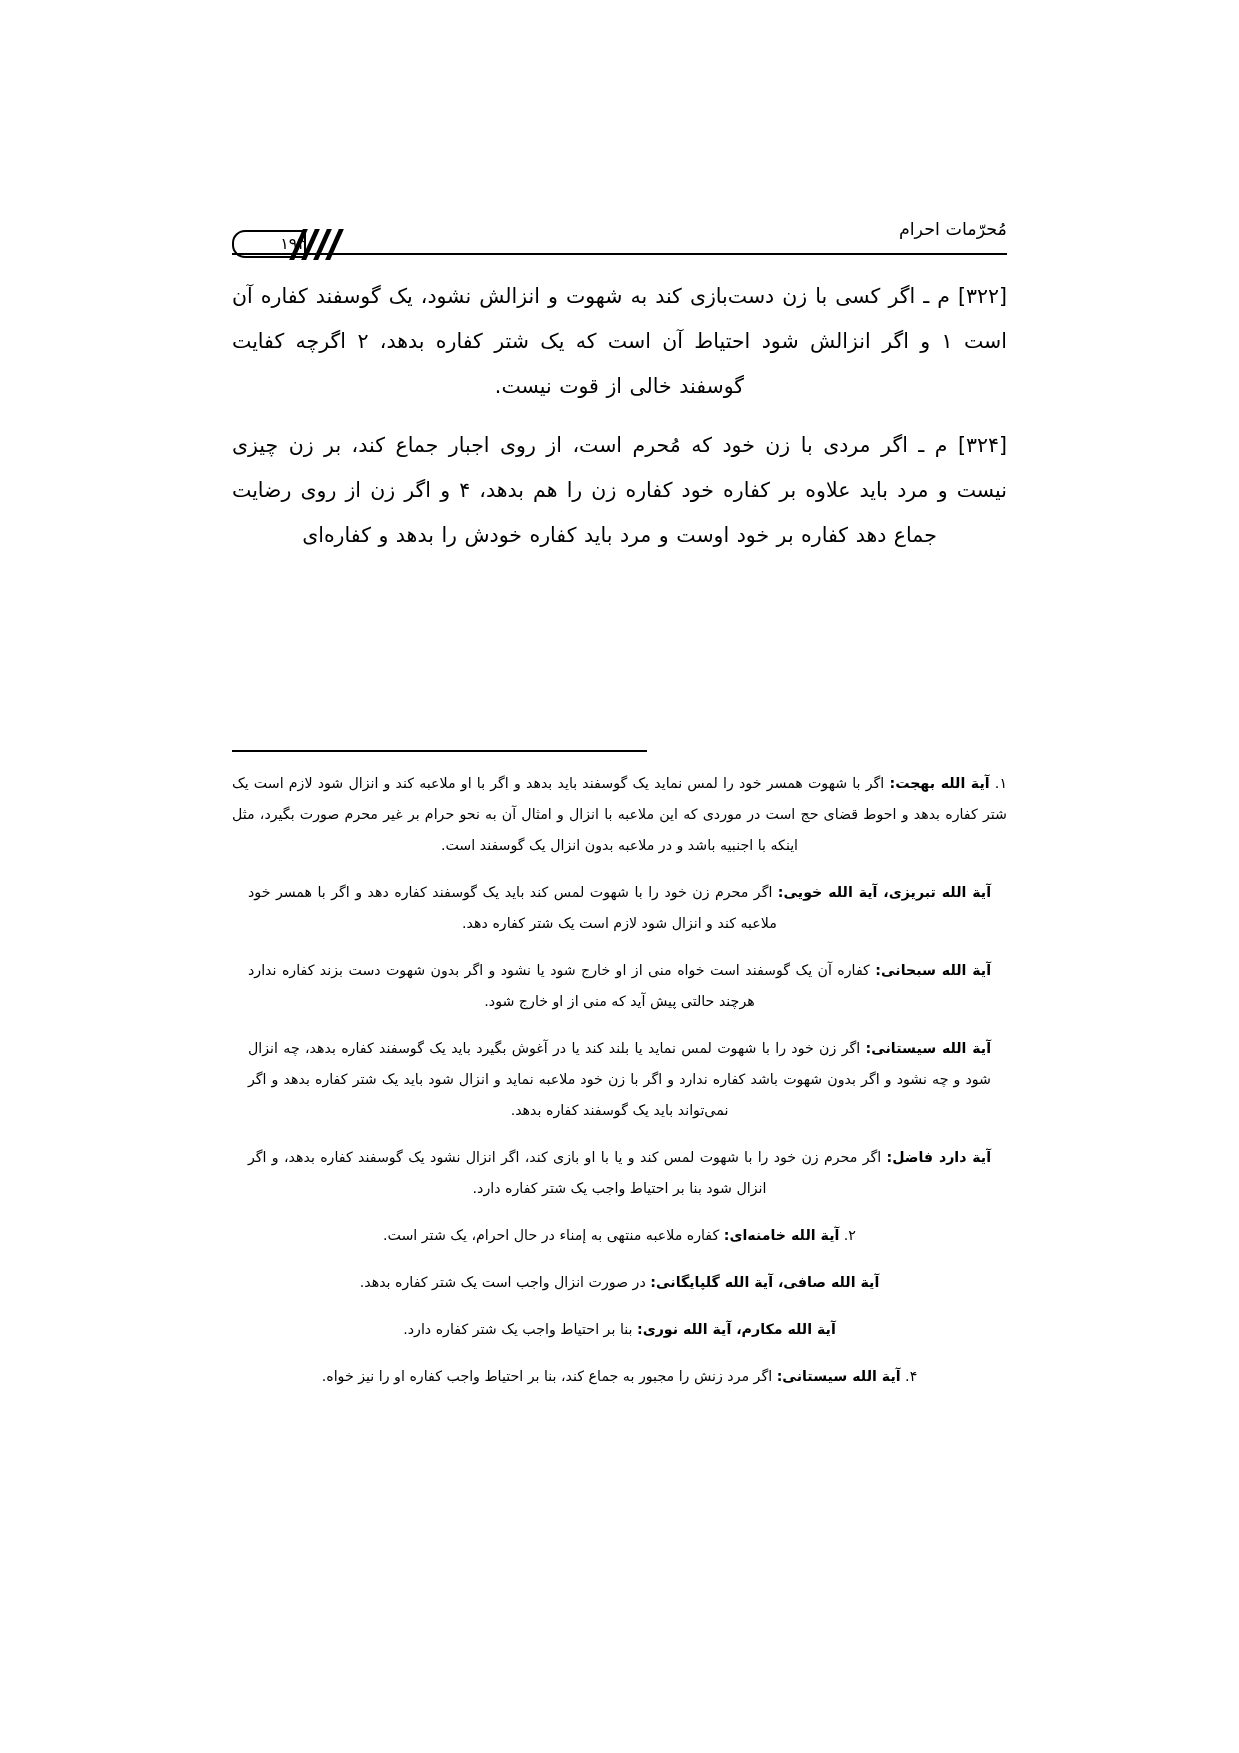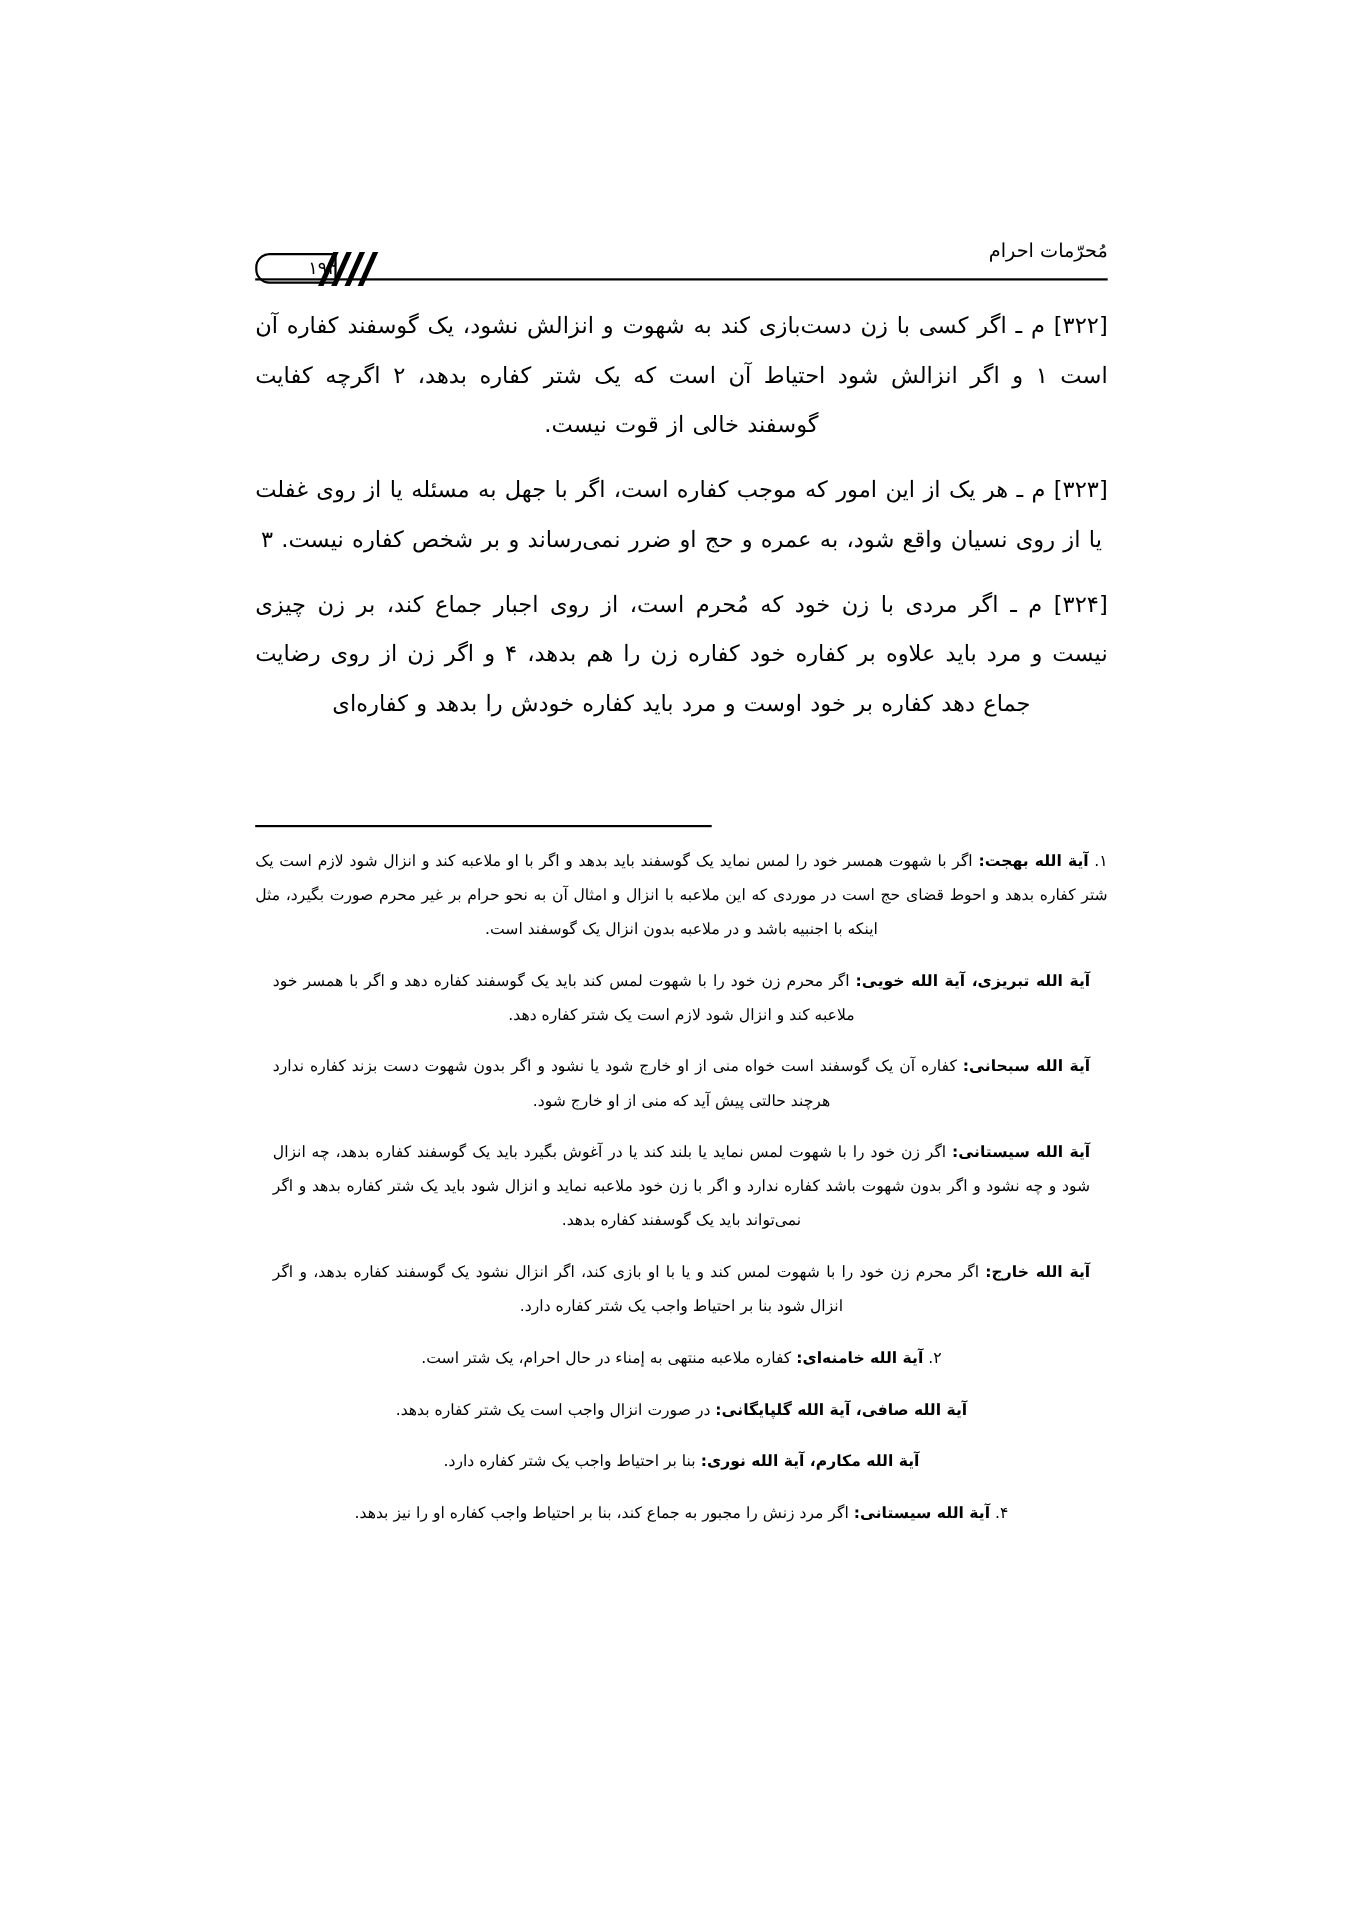--- a/index.html
+++ b/index.html
@@ -178,21 +178,20 @@
           <span></span>
           <span></span>
       </div>
     </div>
 
     <div class="header-rule"></div>
   </div>
 
   <div class="body-block">
     <p class="para">[۳۲۲] م ـ اگر کسی با زن دست‌بازی کند به شهوت و انزالش نشود، یک گوسفند کفاره آن است ۱ و اگر انزالش شود احتیاط آن است که یک شتر کفاره بدهد، ۲ اگرچه کفایت گوسفند خالی از قوت نیست.</p>
-    <p class="para">[۳۲۳] م ـ هر یک از این امور که موجب کفاره است، اگر با جهل به مسئله یا از روی غفلت یا از روی نسیان واقع شود، به عمره و حج او ضرر نمی‌رساند و بر شخص کفاره نیست. ۳</p>
     <p class="para">[۳۲۴] م ـ اگر مردی با زن خود که مُحرم است، از روی اجبار جماع کند، بر زن چیزی نیست و مرد باید علاوه بر کفاره خود کفاره زن را هم بدهد، ۴ و اگر زن از روی رضایت جماع دهد کفاره بر خود اوست و مرد باید کفاره خودش را بدهد و کفاره‌ای</p>
   </div>
 
   <div class="fn-rule"></div>
 
   <div class="footnotes">
 
     <p class="fn-item">
       <span class="fn-marker">۱.</span>
       <span class="auth">آیة الله بهجت:</span>
@@ -204,21 +203,21 @@
     </p>
     <p class="fn-sub">
       <span class="auth">آیة الله سبحانی:</span>
       <span>کفاره آن یک گوسفند است خواه منی از او خارج شود یا نشود و اگر بدون شهوت دست بزند کفاره ندارد هرچند حالتی پیش آید که منی از او خارج شود.</span>
     </p>
     <p class="fn-sub">
       <span class="auth">آیة الله سیستانی:</span>
       <span>اگر زن خود را با شهوت لمس نماید یا بلند کند یا در آغوش بگیرد باید یک گوسفند کفاره بدهد، چه انزال شود و چه نشود و اگر بدون شهوت باشد کفاره ندارد و اگر با زن خود ملاعبه نماید و انزال شود باید یک شتر کفاره بدهد و اگر نمی‌تواند باید یک گوسفند کفاره بدهد.</span>
     </p>
     <p class="fn-sub">
-      <span class="auth">آیة الله خارج:</span>
+      <span class="auth">آیة دارد فاضل:</span>
       <span>اگر محرم زن خود را با شهوت لمس کند و یا با او بازی کند، اگر انزال نشود یک گوسفند کفاره بدهد، و اگر انزال شود بنا بر احتیاط واجب یک شتر کفاره دارد.</span>
     </p>
 
     <p class="fn-item">
       <span class="fn-marker">۲.</span>
       <span class="auth">آیة الله خامنه‌ای:</span>
       <span>کفاره ملاعبه منتهی به إمناء در حال احرام، یک شتر است.</span>
     </p>
     <p class="fn-sub">
       <span class="auth">آیة الله صافی، آیة الله گلپایگانی:</span>
@@ -226,18 +225,18 @@
     </p>
     <p class="fn-sub">
       <span class="auth">آیة الله مکارم، آیة الله نوری:</span>
       <span>بنا بر احتیاط واجب یک شتر کفاره دارد.</span>
     </p>
 
 
     <p class="fn-item">
       <span class="fn-marker">۴.</span>
       <span class="auth">آیة الله سیستانی:</span>
-      <span>اگر مرد زنش را مجبور به جماع کند، بنا بر احتیاط واجب کفاره او را نیز بدهد.</span>
+      <span>اگر مرد زنش را مجبور به جماع کند، بنا بر احتیاط واجب کفاره او را نیز خواه.</span>
     </p>
 
   </div>
 
 </div>
 
 </body></html>

